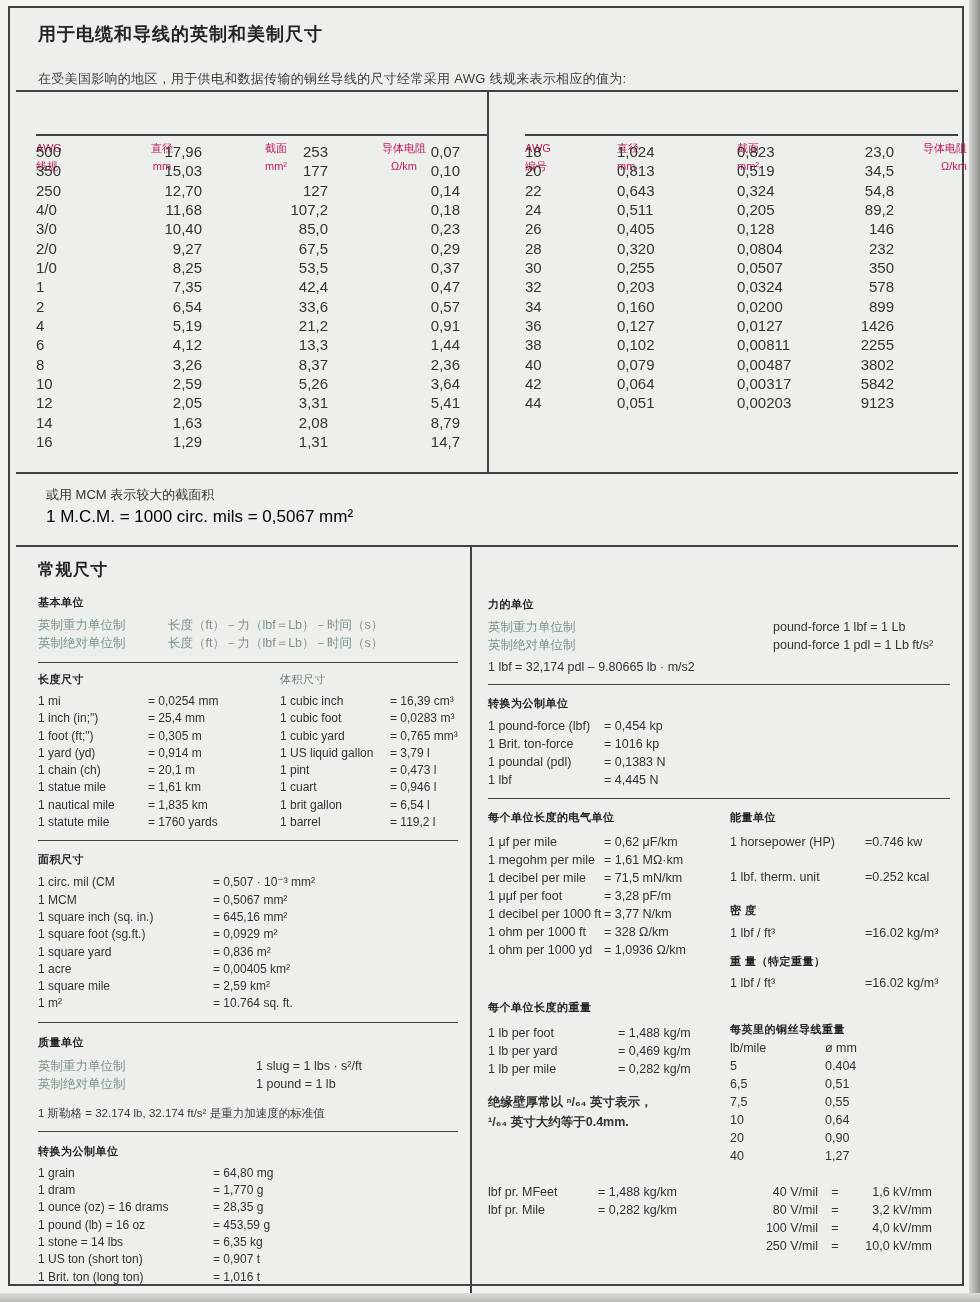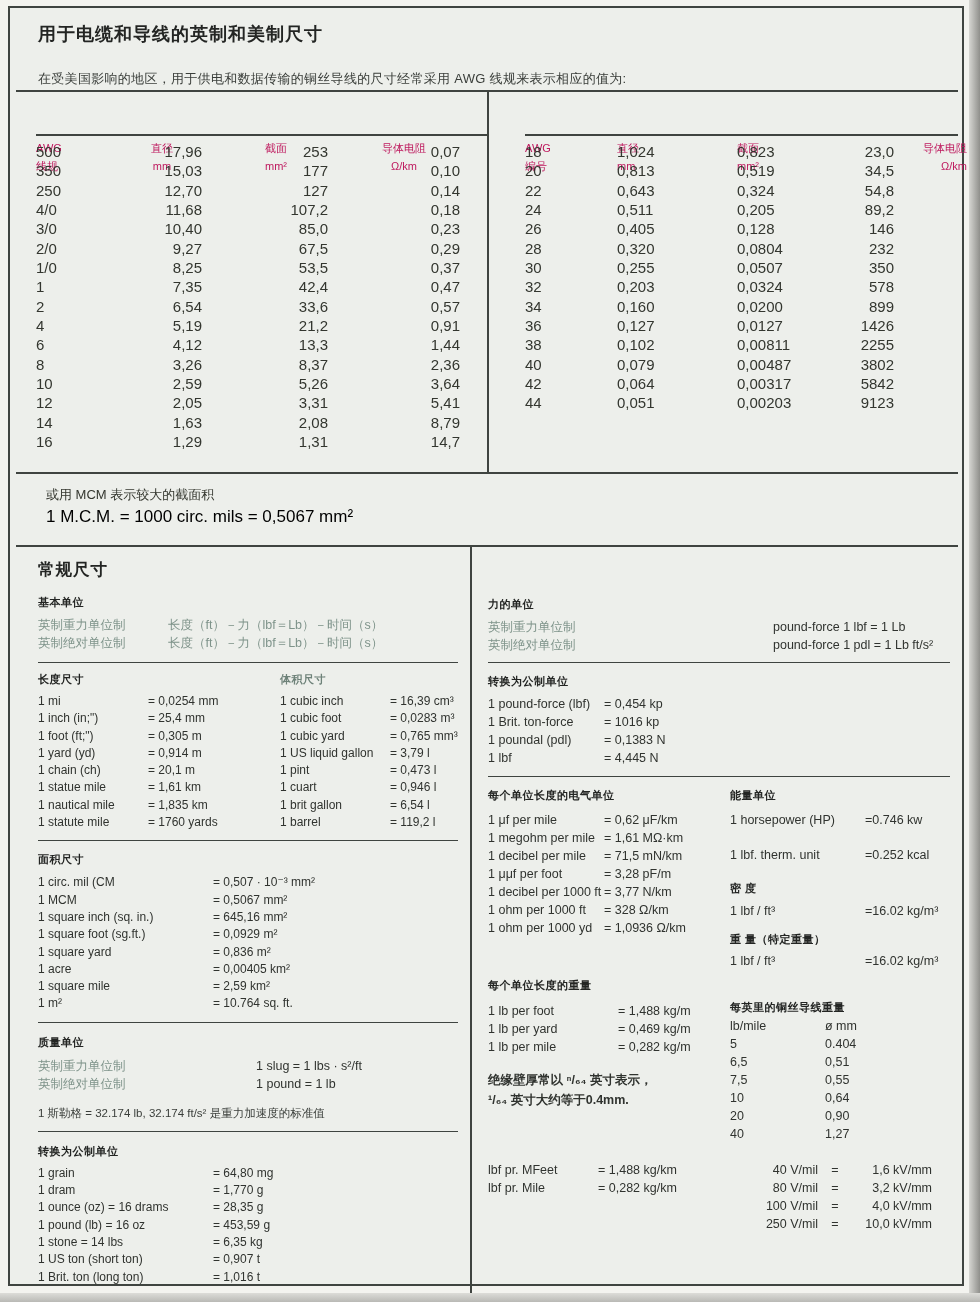--- a/index.html
+++ b/index.html
@@ -376,21 +376,21 @@
                 <span class="pl">1 nautical mile</span>
                 <span class="pv">= 1,835 km</span>
               </div>
               <div class="prow">
                 <span class="pl">1 statute mile</span>
                 <span class="pv">= 1760 yards</span>
               </div>
             </div>
         </div>
         <div class="subR">
-          <h3 class="sec gray" style="color:#6e8279;font-weight:bold;">体积尺寸</h3>
+          <h3 class="sec gray" style="color:#6e8279;font-weight:normal;">体积尺寸</h3>
           <div style="margin-top:6px;" class="w110">
               <div class="prow">
                 <span class="pl">1 cubic inch</span>
                 <span class="pv">= 16,39 cm³</span>
               </div>
               <div class="prow">
                 <span class="pl">1 cubic foot</span>
                 <span class="pv">= 0,0283 m³</span>
               </div>
               <div class="prow">
@@ -512,20 +512,21 @@
       <div class="lh18 w285" style="margin-top:6px;">
           <div class="prow">
             <span class="pl gray">英制重力单位制</span>
             <span class="pv">pound-force 1 lbf = 1 Lb</span>
           </div>
           <div class="prow">
             <span class="pl gray">英制绝对单位制</span>
             <span class="pv">pound-force 1 pdl = 1 Lb ft/s²</span>
           </div>
         </div>
+      <div style="font-size:12.5px;margin-top:4px;line-height:18px;">1 lbf = 32,174 pdl – 9.80665 lb · m/s2</div>
       <div class="rule" style="margin-top:8px;"></div>
 
       <h3 class="sec" style="margin-top:11px;">转换为公制单位</h3>
       <div class="lh18 w116" style="margin-top:6px;">
           <div class="prow">
             <span class="pl">1 pound-force (lbf)</span>
             <span class="pv">= 0,454 kp</span>
           </div>
           <div class="prow">
             <span class="pl">1 Brit. ton-force</span>

